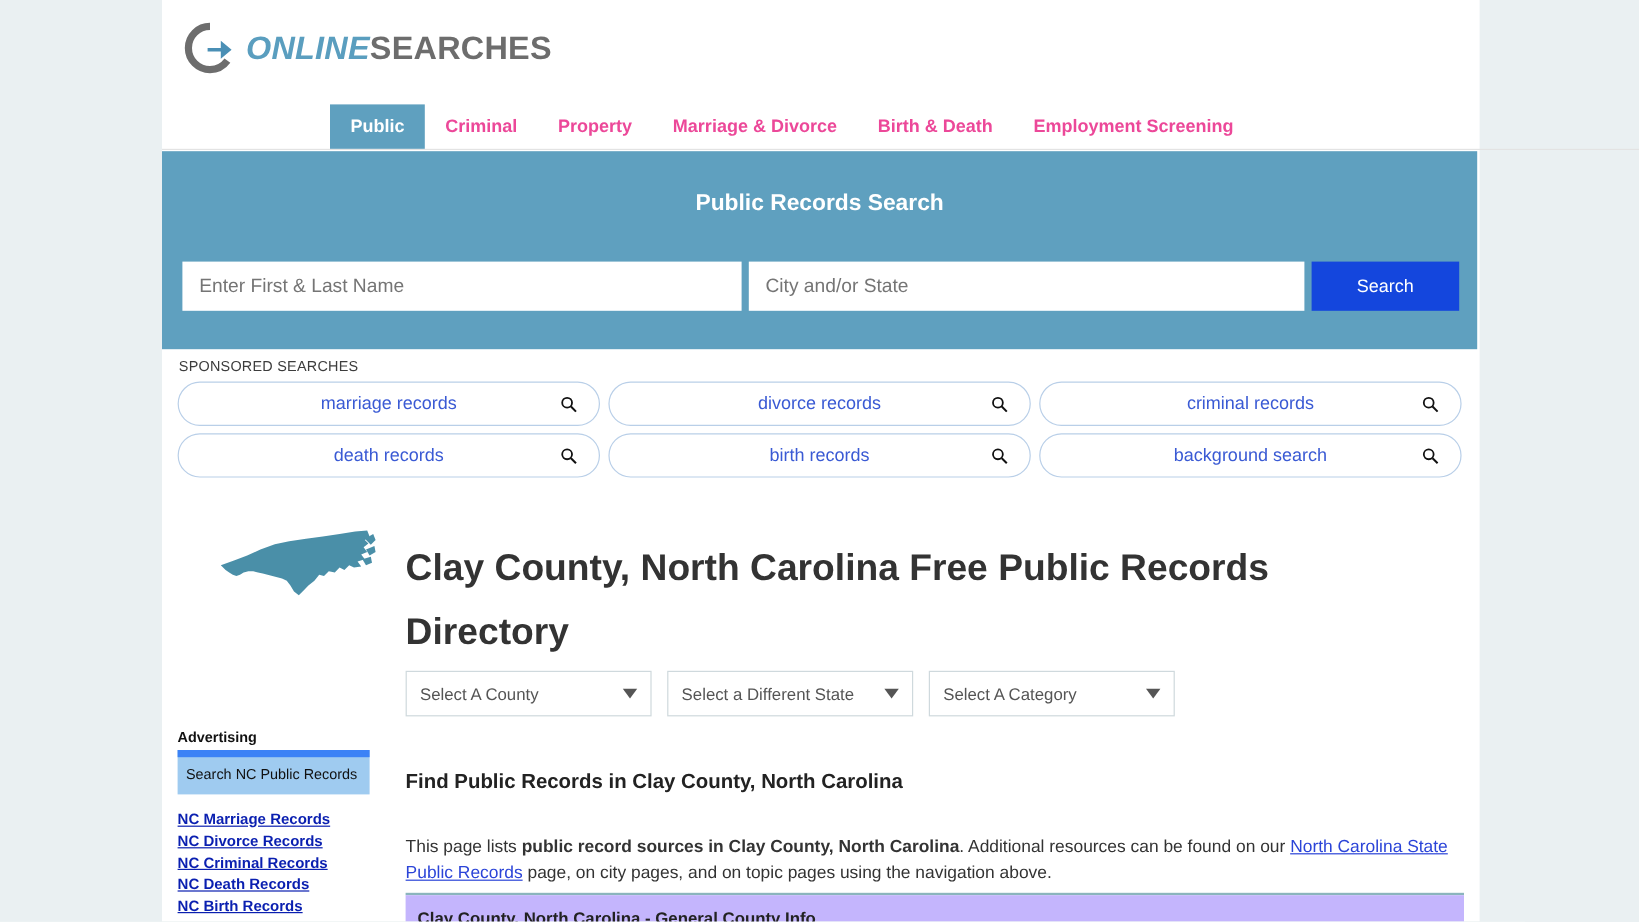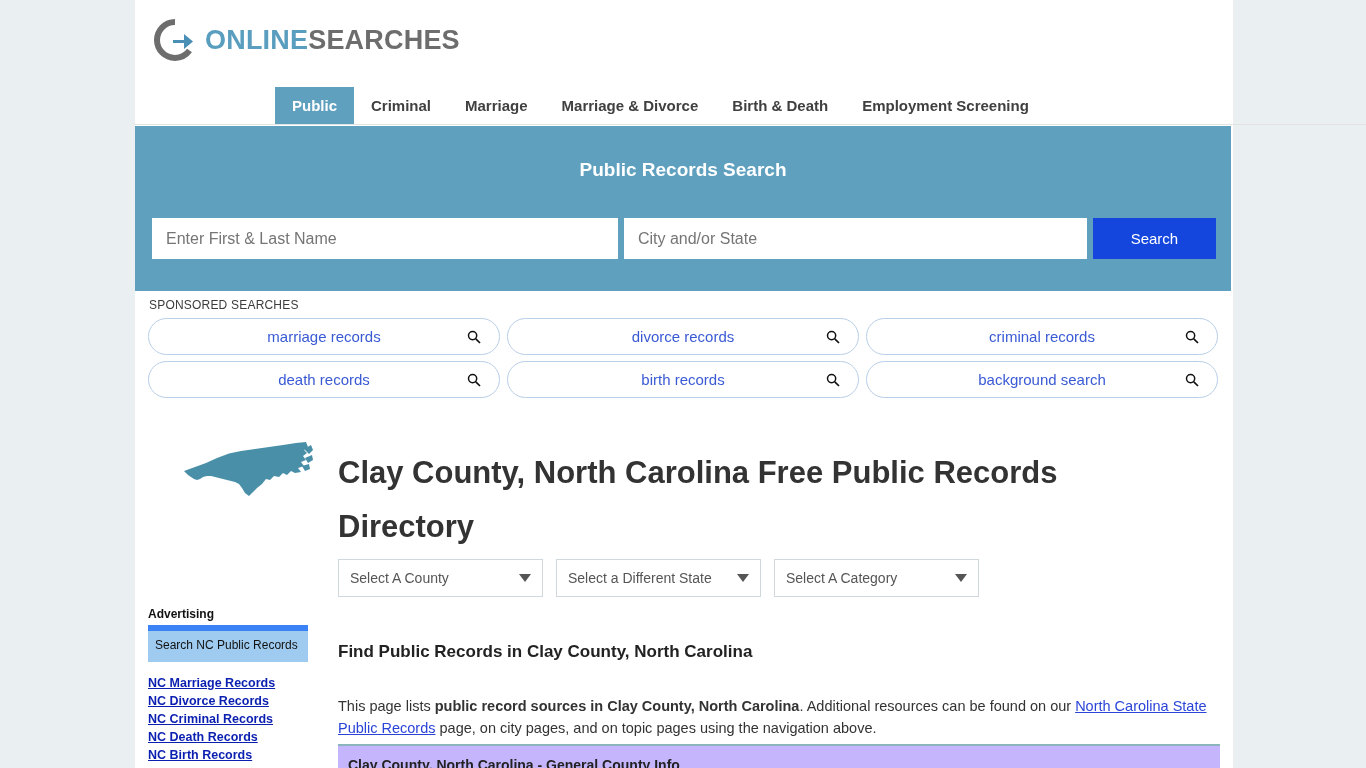--- a/index.html
+++ b/index.html
@@ -30,40 +30,40 @@
     height: 52px;
     display: flex; align-items: center;
   }
   .logo-mark { width: 44px; height: 44px; margin-right: 8px; flex: none; }
   .logo-text {
     font-size: 27px;
     letter-spacing: 0.2px;
     font-weight: bold;
     white-space: nowrap;
   }
-  .logo-online { color: #5a9ebf; }
+  .logo-online { color: #5a9ebf; font-style: italic; }
   .logo-searches { color: #6d6d6d; }
 
   
   .navbar {
     position: absolute;
     left: 0; top: 87px;
     width: 1242px; height: 38px;
     border-bottom: 1px solid #e3e3e3;
     display: flex;
     align-items: stretch;
     padding-left: 140px;
     text-align: center;
   }
   .tab {
     display: flex; align-items: center;
     padding: 0 17px;
     font-size: 15px;
     font-weight: bold;
-    color: #404040;
+    color: #ec4899;
     cursor: pointer;
     white-space: nowrap;
   }
   .tab.active {
     background: #5fa0bf;
     color: #ffffff;
   }
 
   
   .search-panel {
@@ -292,21 +292,21 @@
         </svg>
       </span>
       <span class="logo-text">
         <span class="logo-online">ONLINE</span><span class="logo-searches">SEARCHES</span>
       </span>
     </div>
 
     <div class="navbar">
       <div class="tab active">Public</div>
       <div class="tab">Criminal</div>
-      <div class="tab">Marriage</div>
+      <div class="tab">Property</div>
       <div class="tab">Marriage &amp; Divorce</div>
       <div class="tab">Birth &amp; Death</div>
       <div class="tab">Employment Screening</div>
     </div>
 
     <div class="search-panel">
       <div class="search-title">Public Records Search</div>
       <div class="search-fields">
         <input class="search-input name" type="text" placeholder="Enter First &amp; Last Name" style="">
         <input class="search-input city" type="text" placeholder="City and/or State" style="">

